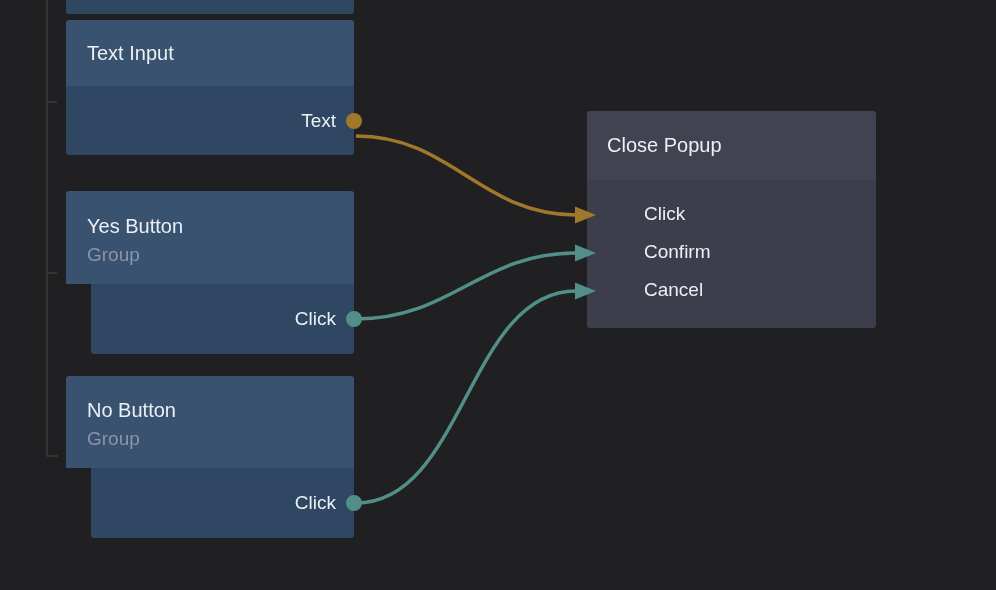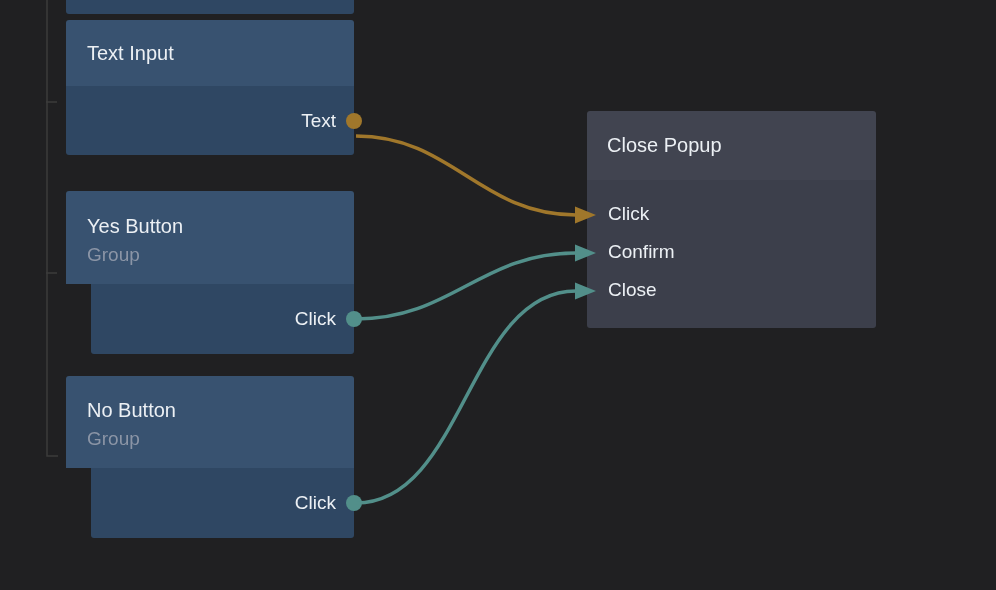--- a/index.html
+++ b/index.html
@@ -18,20 +18,21 @@
   .node-header{
     background:var(--node-header,#385270);
     border-radius:3px 3px 0 0;
     box-sizing:border-box;
     color:var(--title,#ecf0f4);
   }
   .node-body{
     background:var(--node-body,#2f4763);
     border-radius:0 0 3px 3px;
     position:relative;
+    padding-left:36px;
   }
   .node-title{
     color:var(--title,#ecf0f4);
     font-size:20px;
     display:block;
   }
   .node-subtitle{
     color:var(--subtitle,#8b95a6);
     font-size:19px;
     display:block;
@@ -148,21 +149,21 @@
       <span class="node-title">Close Popup</span>
     </div>
     <div class="node-body">
       <div class="input-row">
         <span class="input-label">Click</span>
       </div>
       <div class="input-row">
         <span class="input-label">Confirm</span>
       </div>
       <div class="input-row">
-        <span class="input-label">Close</span>
+        <span class="input-label">Cancel</span>
       </div>
     </div>
   </div>
 
   <svg id="wire-layer" class="layer" width="996" height="590">
     <g>
       <path class="wire wire-gold" d="M356 136 C452 136 480 215 576 215"></path>
       <polygon class="arrow-gold" points="575,206.5 596,215 575,223.5"></polygon>
     </g>
     <g>

